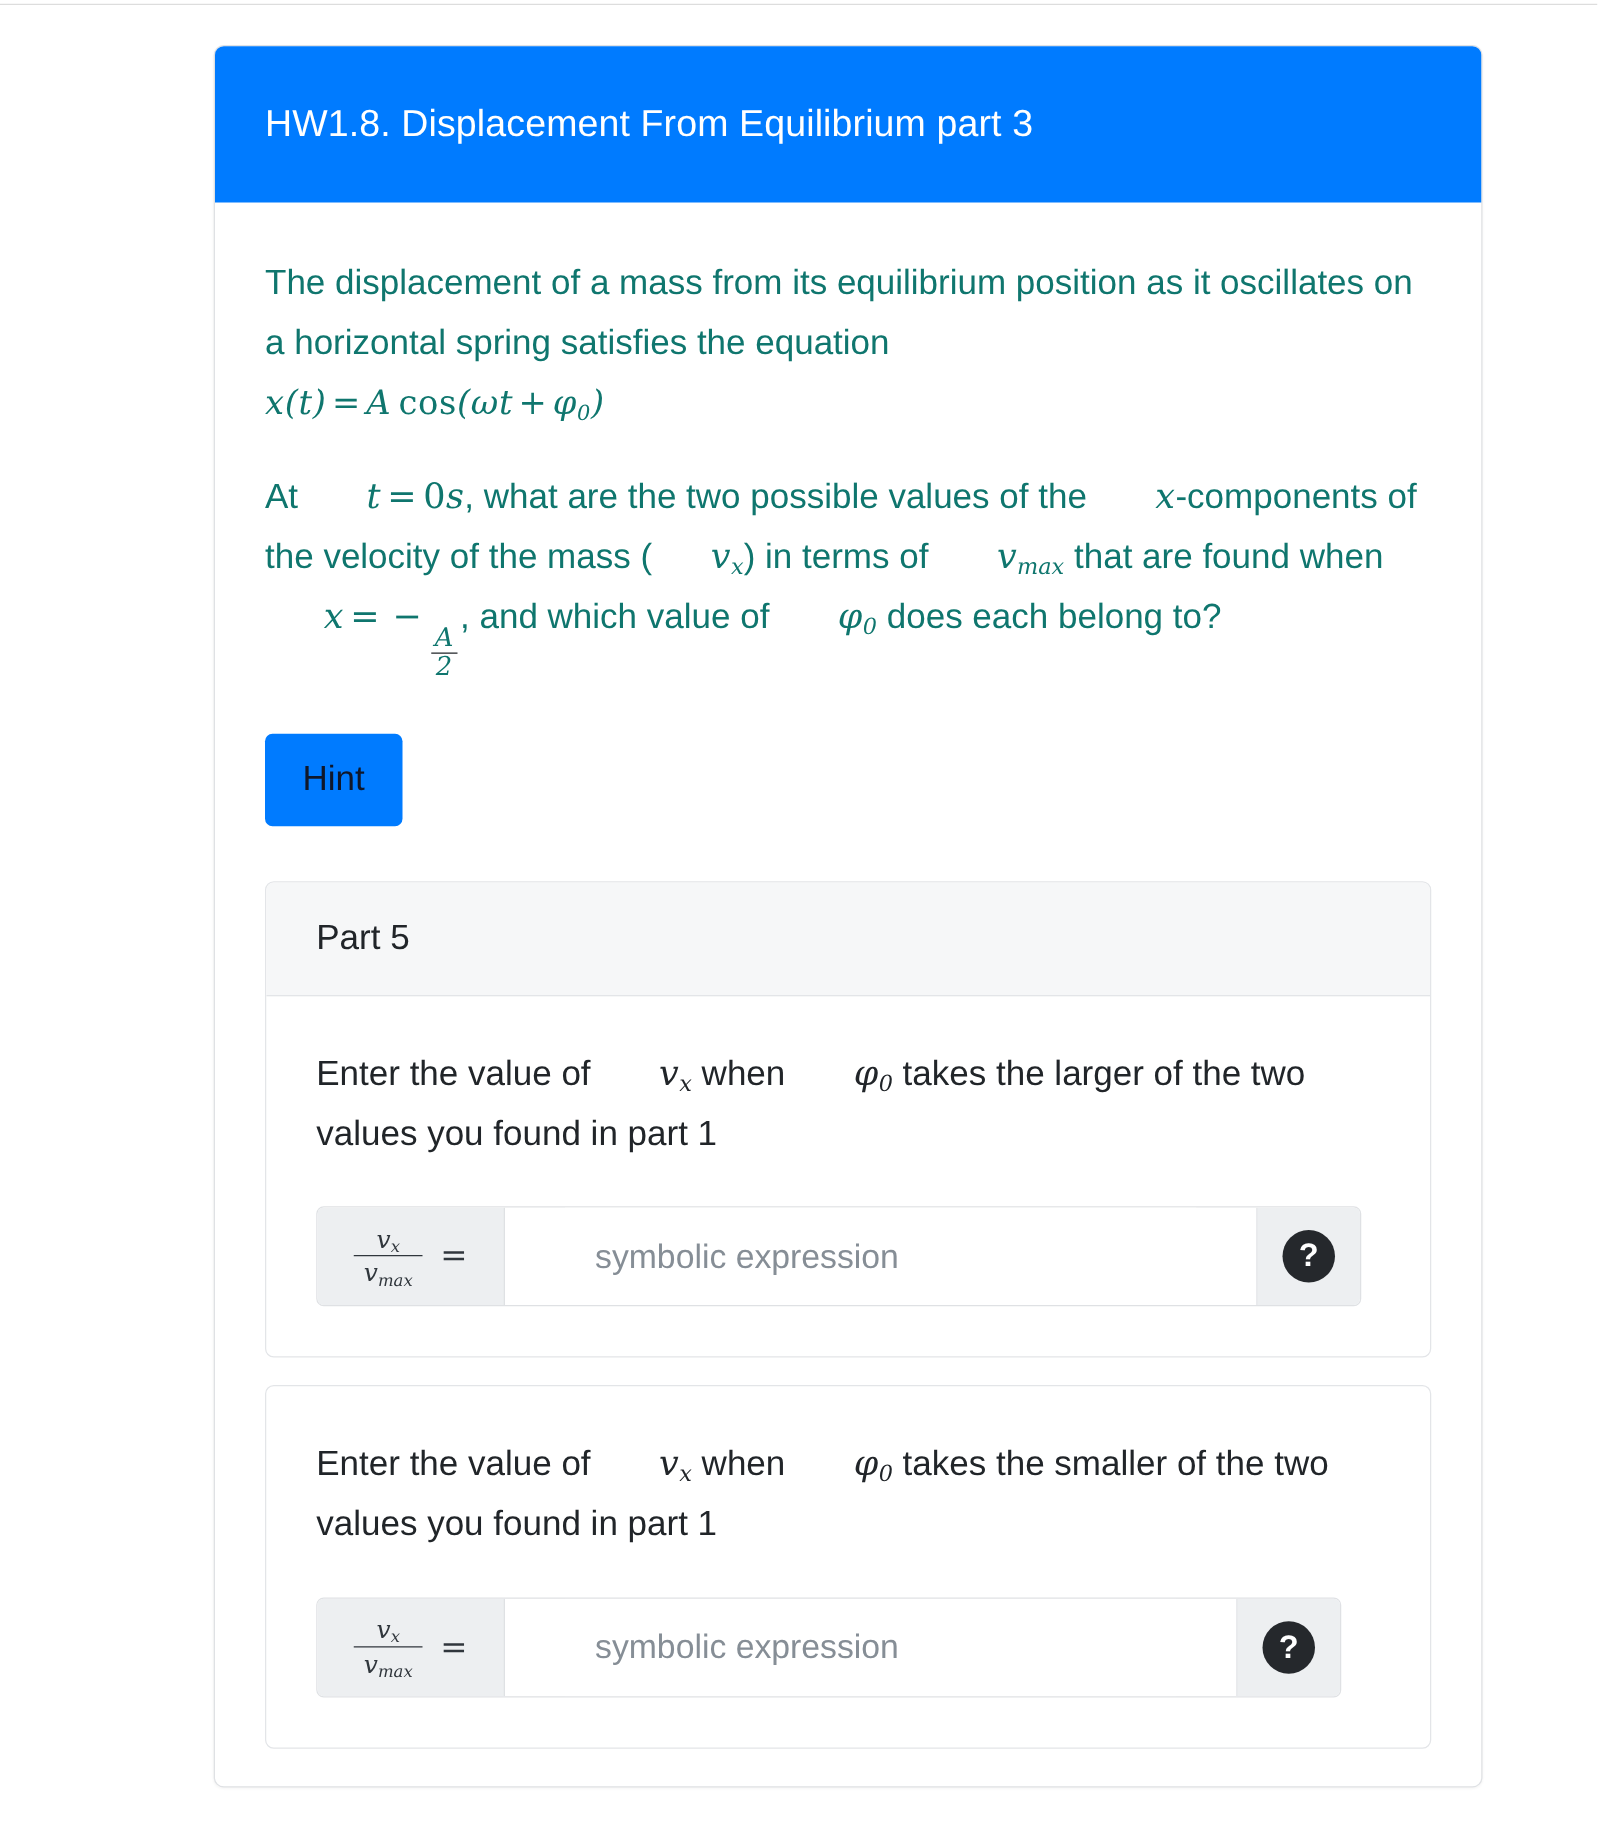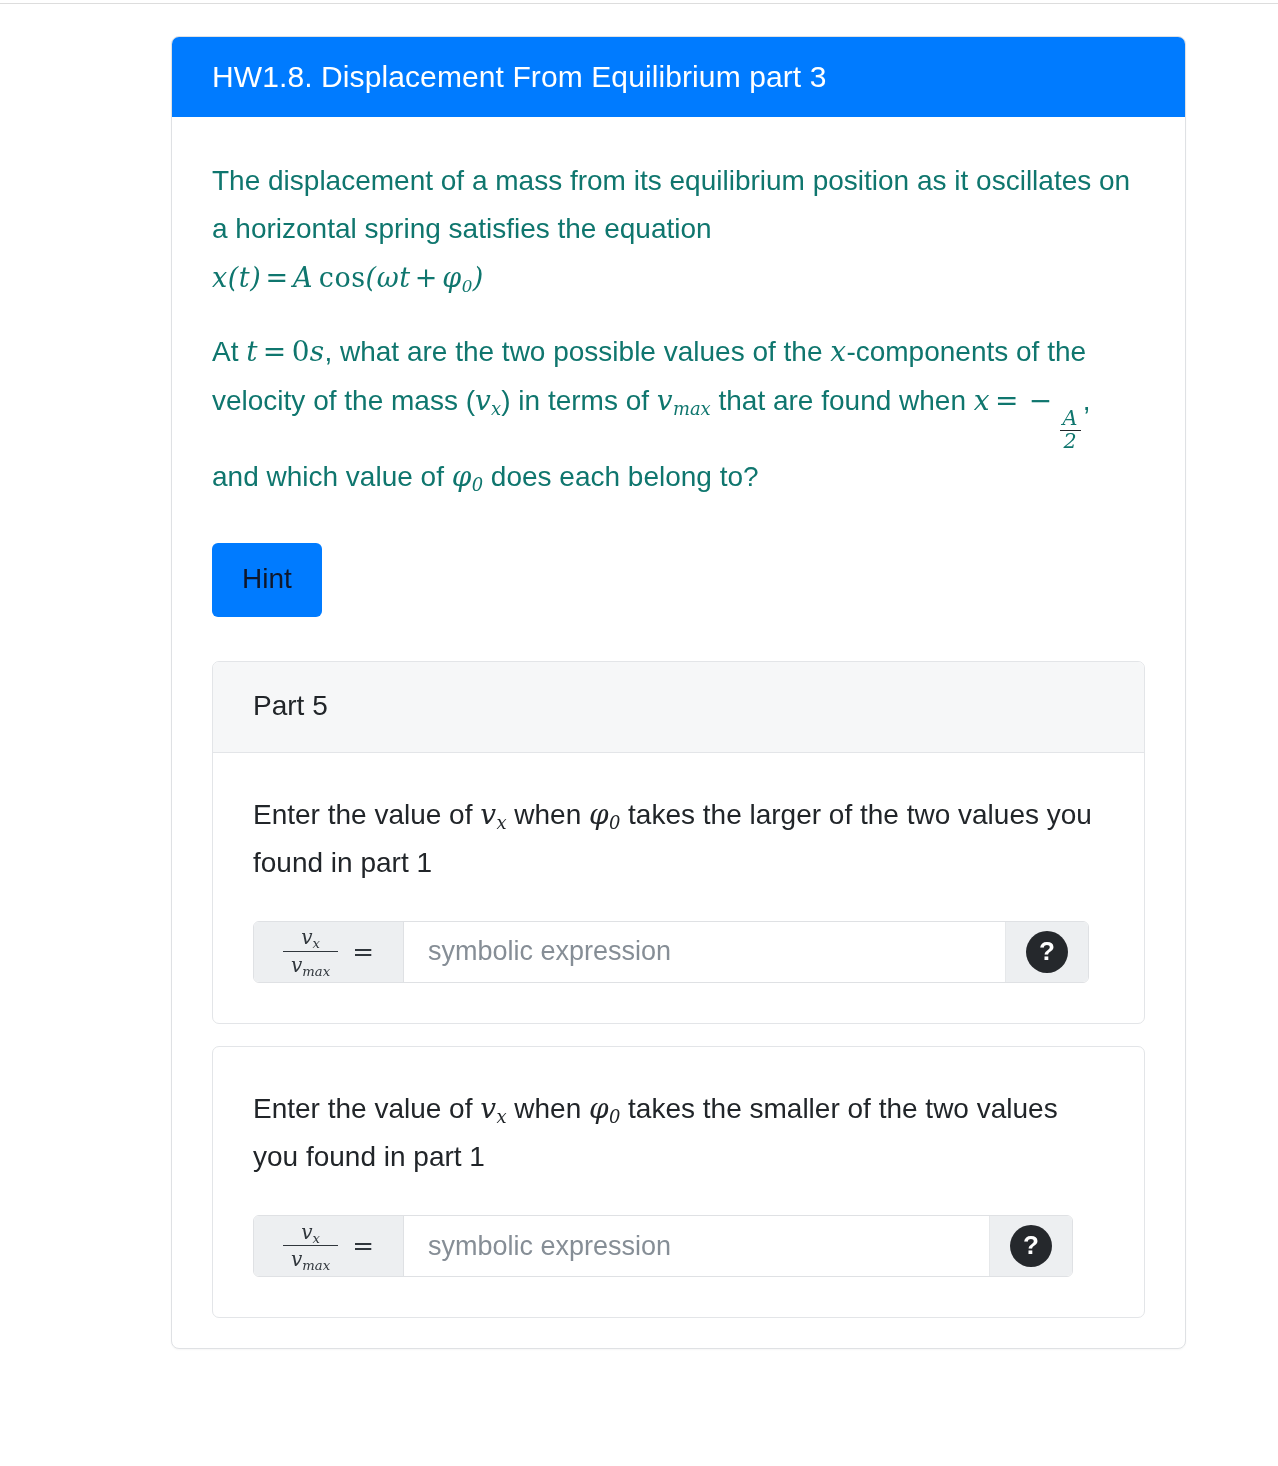--- a/index.html
+++ b/index.html
@@ -43,21 +43,21 @@
     background: #ffffff;
     border: 1px solid #dfe1e4;
     border-radius: 8px;
     box-sizing: border-box;
     box-shadow: 0 1px 2px rgba(0,0,0,0.04);
   }
 
   .qcard-header {
     background: #007bff;
     border-radius: 7px 7px 0 0;
-    height: 80px;
+    height: 125px;
     display: flex;
     align-items: center;
     padding: 0 40px;
     box-sizing: border-box;
   }
   .qcard-title {
     color: #ffffff;
     font-size: 30px;
     font-weight: 400;
     line-height: 1.2;
@@ -77,20 +77,21 @@
     max-width: 940px;
   }
   .prose.p2 { margin-bottom: 34px; }
 
   
   .mjx {
     font-family: "DejaVu Serif", "Liberation Serif", serif;
     font-style: italic;
     white-space: nowrap;
     letter-spacing: 0.3px;
+    margin-left: 47px;
   }
   .mjx sub {
     font-size: 0.64em;
     font-style: italic;
     vertical-align: -0.28em;
     line-height: 0;
     letter-spacing: 0;
   }
   .mjx .op {
     font-style: normal;
@@ -171,23 +172,24 @@
   }
 
   
   .input-group {
     display: flex;
     align-items: stretch;
     border: 1px solid #dfe1e4;
     border-radius: 6px;
     overflow: hidden;
     width: 836px;
-    height: 62px;
-    box-sizing: border-box;
-    background: #ffffff;
+    height: 80px;
+    box-sizing: border-box;
+    background: #ffffff;
+    gap: 48px;
   }
   .ig-prefix {
     background: #edeff1;
     border-right: 1px solid #dfe1e4;
     display: flex;
     align-items: center;
     justify-content: center;
     gap: 14px;
     padding: 0 22px;
     min-width: 150px;

